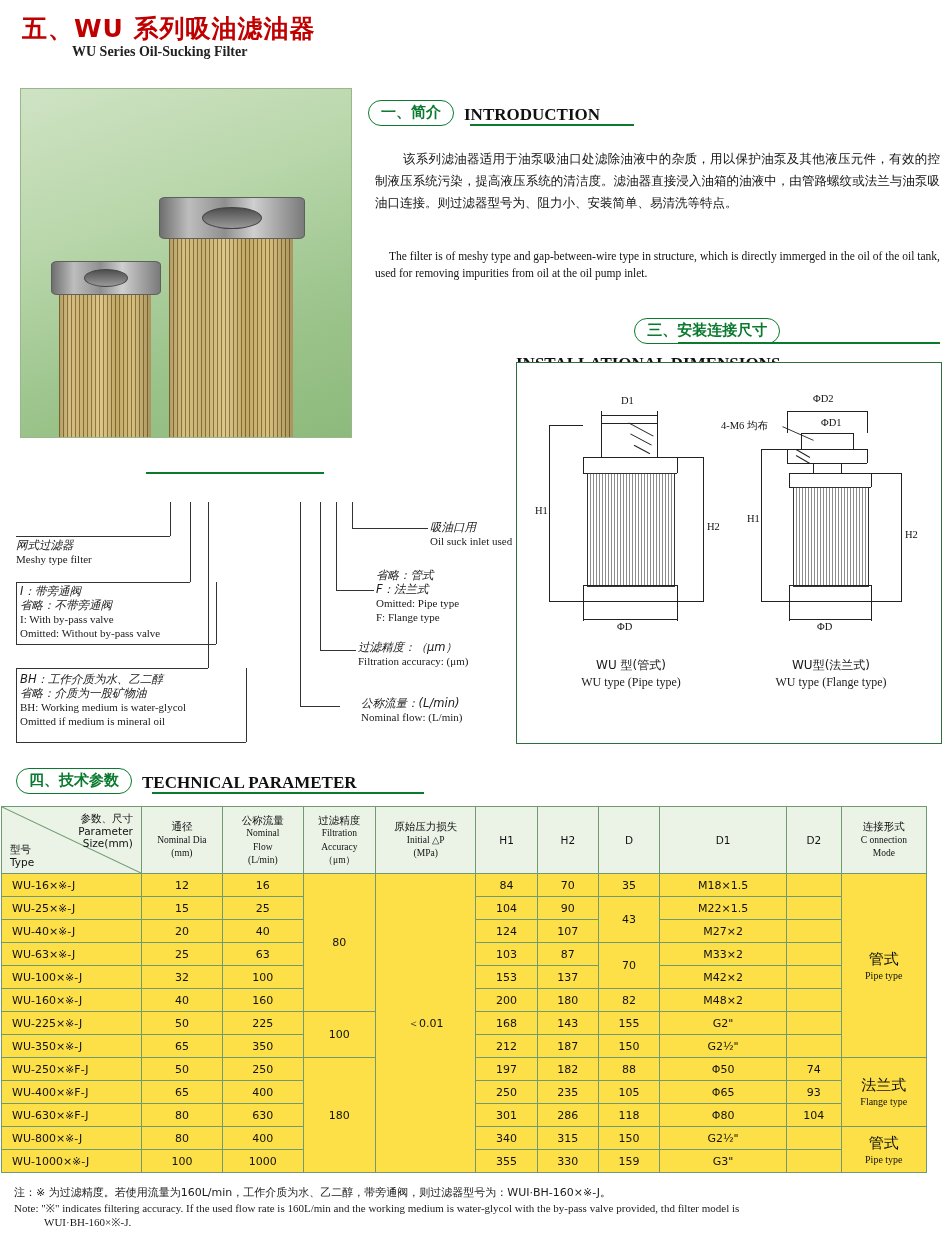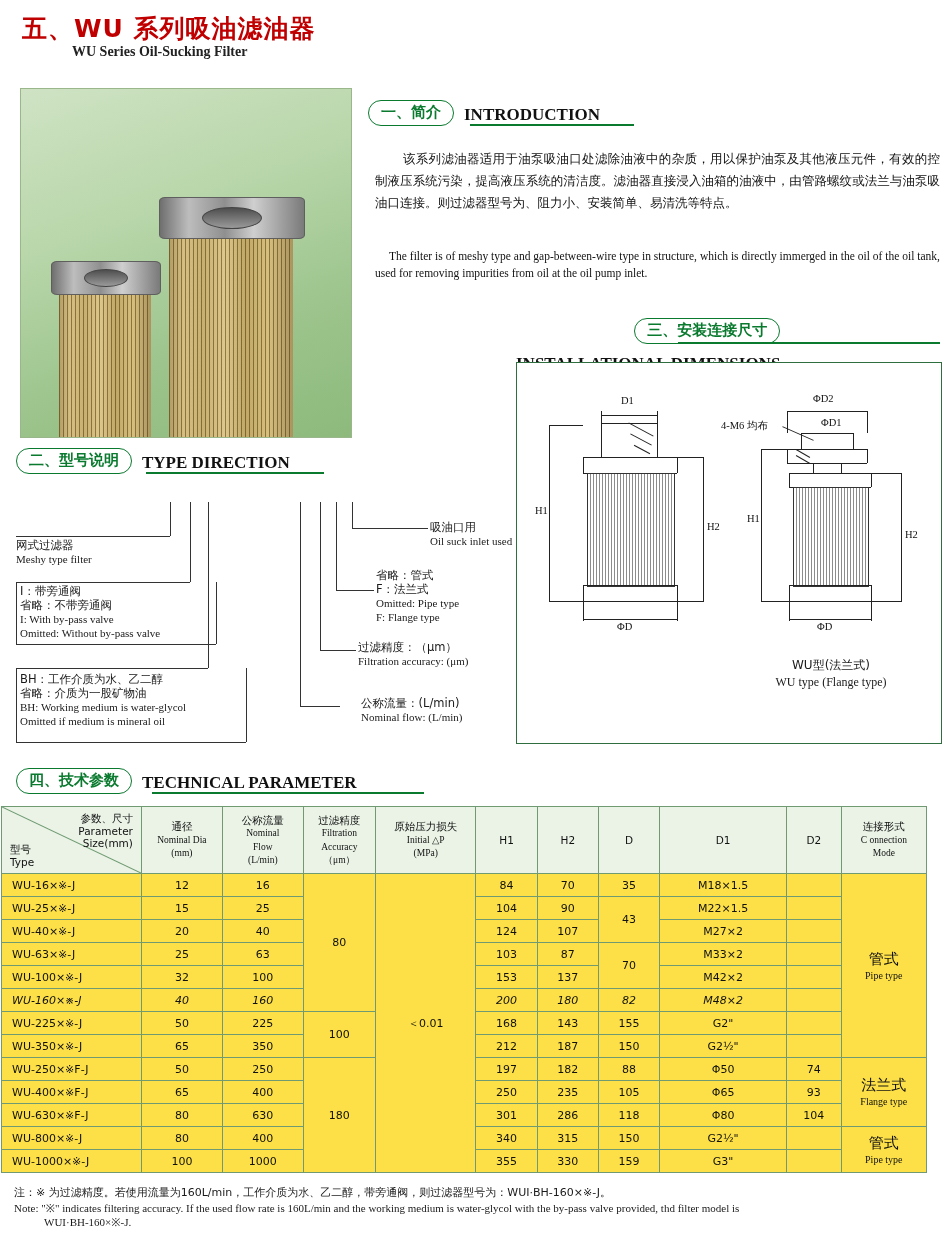--- a/index.html
+++ b/index.html
@@ -95,21 +95,21 @@
   .type-code {
     position:absolute; left:160px; top:484px;
     font-family:"DejaVu Sans", sans-serif;
     font-weight:bold; font-size:17px; letter-spacing:1px;
   }
   .type-code .box {
     display:inline-block; width:13px; height:13px;
     border:1.2px solid #333; margin:0 1px; vertical-align:1px;
   }
   .lbl { position:absolute; font-size:11px; line-height:14px; }
-  .lbl .cn { font-family:"DejaVu Sans", sans-serif; font-size:11.5px; }
+  .lbl .cn { font-family:"DejaVu Sans", sans-serif; font-size:11.5px;font-style:italic; }
   .lbl .en { font-family:"Liberation Serif", serif; font-size:11px; }
   .ln { position:absolute; background:#333; }
   .hline { height:1px; }
   .vline { width:1px; }
 
   
   .dim-panel {
     position:absolute; left:516px; top:362px; width:424px; height:380px;
     border:1.2px solid #2f6f3f;
     background:#fff;
@@ -236,20 +236,24 @@
     <div class="dl" style="left:186px; top:94px; width:1px; height:144px;"></div>
     <div class="dl" style="left:160px; top:94px; width:27px; height:1px;"></div>
     <div class="dl" style="left:160px; top:238px; width:27px; height:1px;"></div>
     <div class="dtxt" style="left:190px; top:158px;">H2</div>
 
     <div class="dl" style="left:66px; top:256px; width:95px; height:1px;"></div>
     <div class="dl" style="left:66px; top:238px; width:1px; height:20px;"></div>
     <div class="dl" style="left:160px; top:238px; width:1px; height:20px;"></div>
     <div class="dtxt" style="left:100px; top:258px;">ΦD</div>
 
+    <div class="dim-cap" style="left:36px; top:294px; width:156px;">
+      <div>WU 型(管式)</div>
+      <div class="en">WU type (Pipe type)</div>
+    </div>
 
     <div class="dtxt" style="left:296px; top:30px;">ΦD2</div>
     <div class="dl" style="left:270px; top:48px; width:80px; height:1px;"></div>
     <div class="dl" style="left:270px; top:48px; width:1px; height:22px;"></div>
     <div class="dl" style="left:350px; top:48px; width:1px; height:22px;"></div>
     <div class="dtxt" style="left:304px; top:54px;">ΦD1</div>
     <div class="dl" style="left:284px; top:70px; width:52px; height:1px;"></div>
     <div class="dl" style="left:284px; top:70px; width:1px; height:16px;"></div>
     <div class="dl" style="left:336px; top:70px; width:1px; height:16px;"></div>
 
@@ -289,24 +293,20 @@
     <div class="dl" style="left:272px; top:238px; width:1px; height:20px;"></div>
     <div class="dl" style="left:354px; top:238px; width:1px; height:20px;"></div>
     <div class="dtxt" style="left:300px; top:258px;">ΦD</div>
 
     <div class="dim-cap" style="left:232px; top:294px; width:164px;">
       <div>WU型(法兰式)</div>
       <div class="en">WU type (Flange type)</div>
     </div>
   </div>
 
-  <div class="sec" style="left:16px; top:448px;">
-    <span class="cn">二、型号说明</span>
-    <span class="en">TYPE DIRECTION</span>
-  </div>
   <div class="sec-underline" style="left:146px; top:472px; width:178px;"></div>
 
 
   <div class="ln vline" style="left:352px; top:502px; height:26px;"></div>
   <div class="ln hline" style="left:352px; top:528px; width:76px;"></div>
   <div class="lbl" style="left:430px; top:520px;">
     <div class="cn">吸油口用</div>
     <div class="en">Oil suck inlet used</div>
   </div>
 
@@ -484,21 +484,21 @@
       <tr style="height:23px;">
         <td class="rowhead">WU-100×※-J</td>
         <td>32</td>
         <td>100</td>
         <td>153</td>
         <td>137</td>
         <td>M42×2</td>
         <td></td>
       </tr>
 
-      <tr style="height:23px;font-style:italic;">
+      <tr style="height:23px;">
         <td class="rowhead">WU-160×※-J</td>
         <td>40</td>
         <td>160</td>
         <td>200</td>
         <td>180</td>
         <td>82</td>
         <td>M48×2</td>
         <td></td>
       </tr>
 

